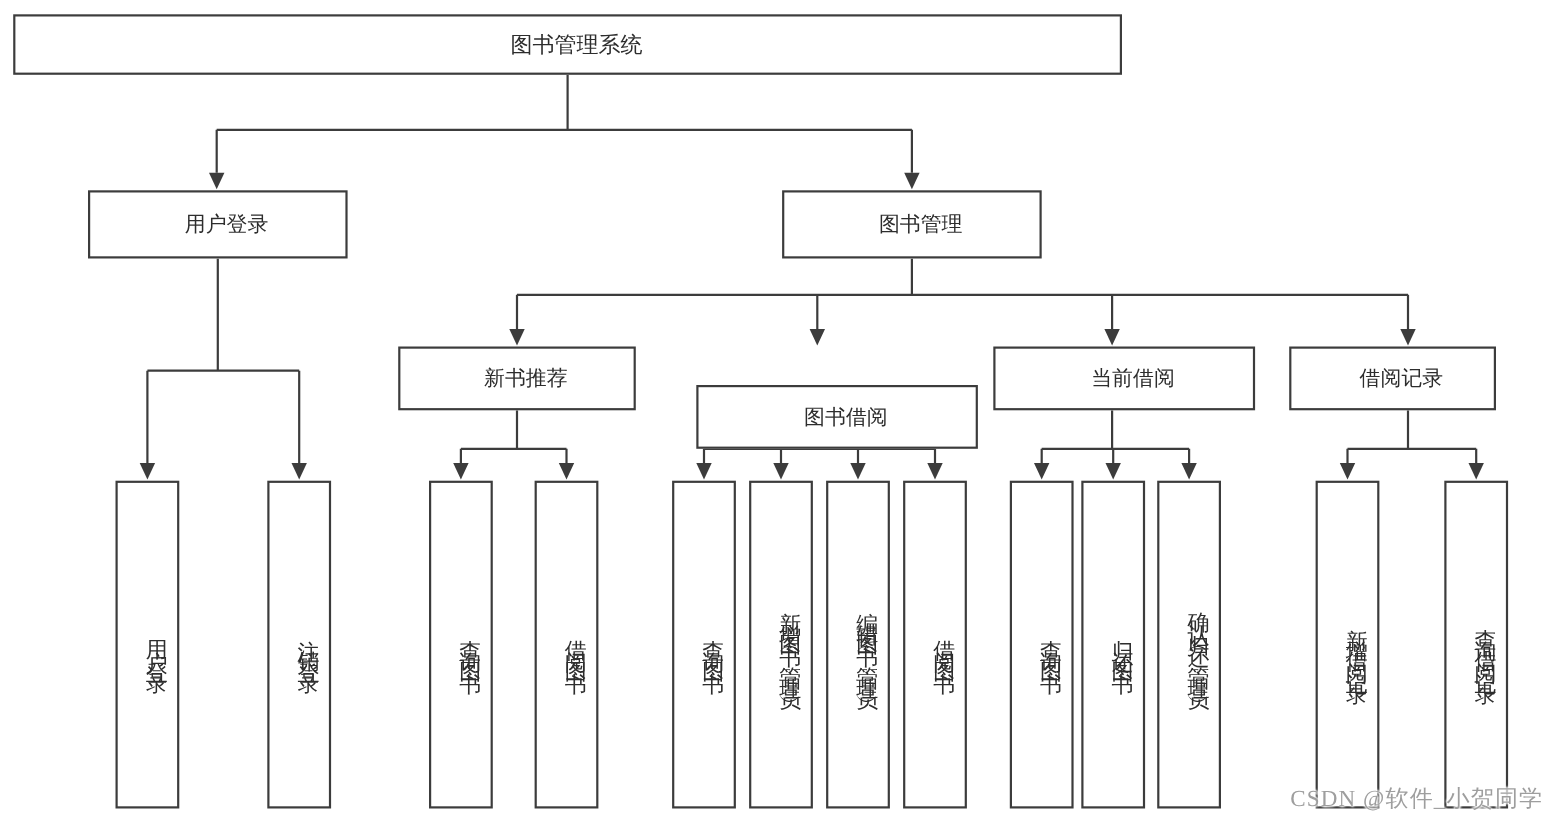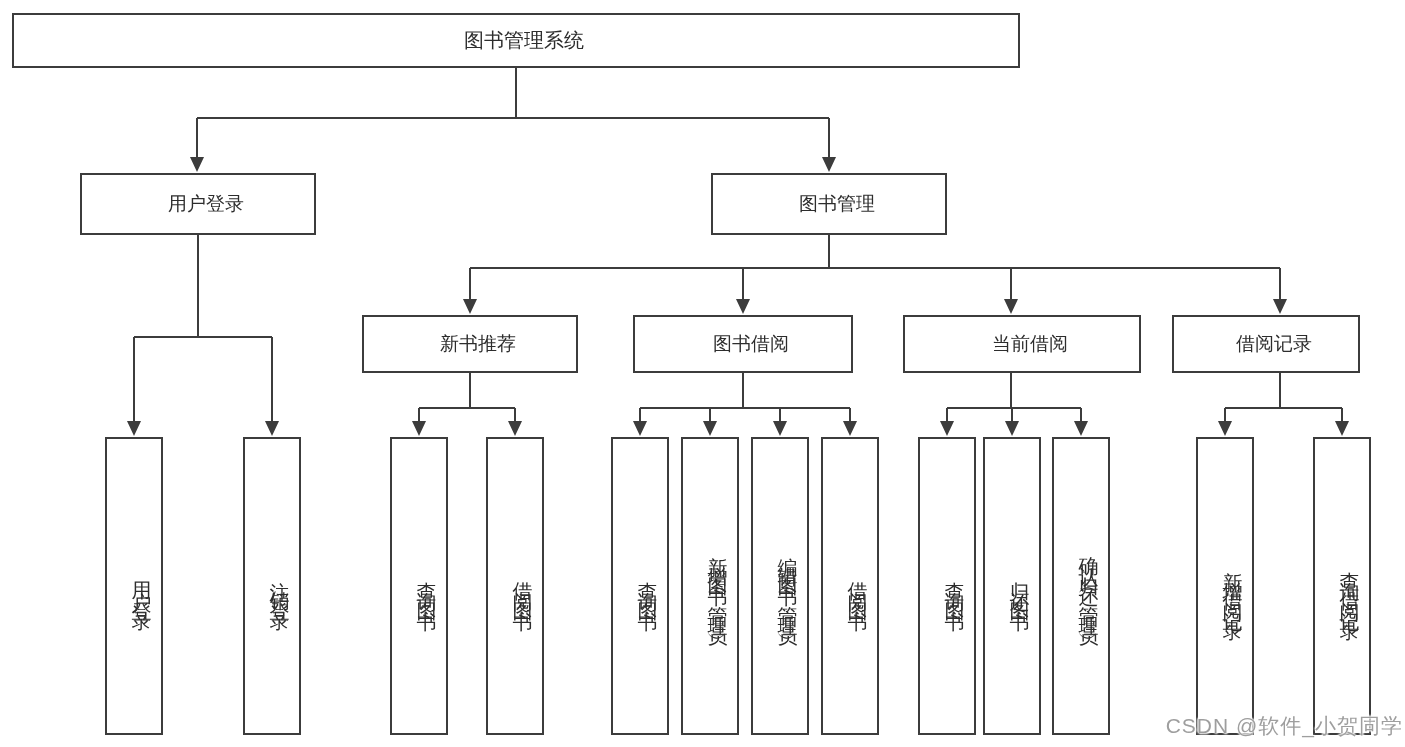--- a/index.html
+++ b/index.html
@@ -45,20 +45,21 @@
   }
   .watermark{
     position:absolute;
     top:712px;right:2px;
     font-size:21px;
     color:var(--watermark);
     letter-spacing:1px;
     z-index:5;
     text-shadow:0 0 2px #fff,0 0 3px #fff,1px 1px 2px #fff,-1px -1px 2px #fff;
     white-space:nowrap;
+    font-family:Liberation Serif, serif;
   }
 </style>
 </head>
 <body>
 
 <div class="stage">
 
   <svg class="connectors" width="1405" height="747" viewBox="0 0 1405 747" aria-hidden="true">
 
     <path class="ln" d="M516 68 V118 M197 118 H829 M197 118 V157 M829 118 V157"></path>
@@ -94,21 +95,21 @@
     <polygon class="ah" points="1218,421 1232,421 1225,436"></polygon>
     <polygon class="ah" points="1335,421 1349,421 1342,436"></polygon>
   </svg>
 
   <div class="box root">图书管理系统</div>
 
   <div class="box l2" style="left:80px;">用户登录</div>
   <div class="box l3" style="left:362px;width:216px;">新书推荐</div>
 
   <div class="box l2" style="left:711px;">图书管理</div>
-  <div class="box l3" style="left:633px;width:220px;">图书借阅</div>
+  <div class="box l3" style="left:633px;width:256px;margin-top:35px;">图书借阅</div>
   <div class="box l3" style="left:903px;width:238px;">当前借阅</div>
   <div class="box l3" style="left:1172px;width:188px;">借阅记录</div>
 
   <div class="box leaf" style="left:105px;">
     <span>用户登录</span>
   </div>
   <div class="box leaf" style="left:243px;">
     <span>注销登录</span>
   </div>
 

